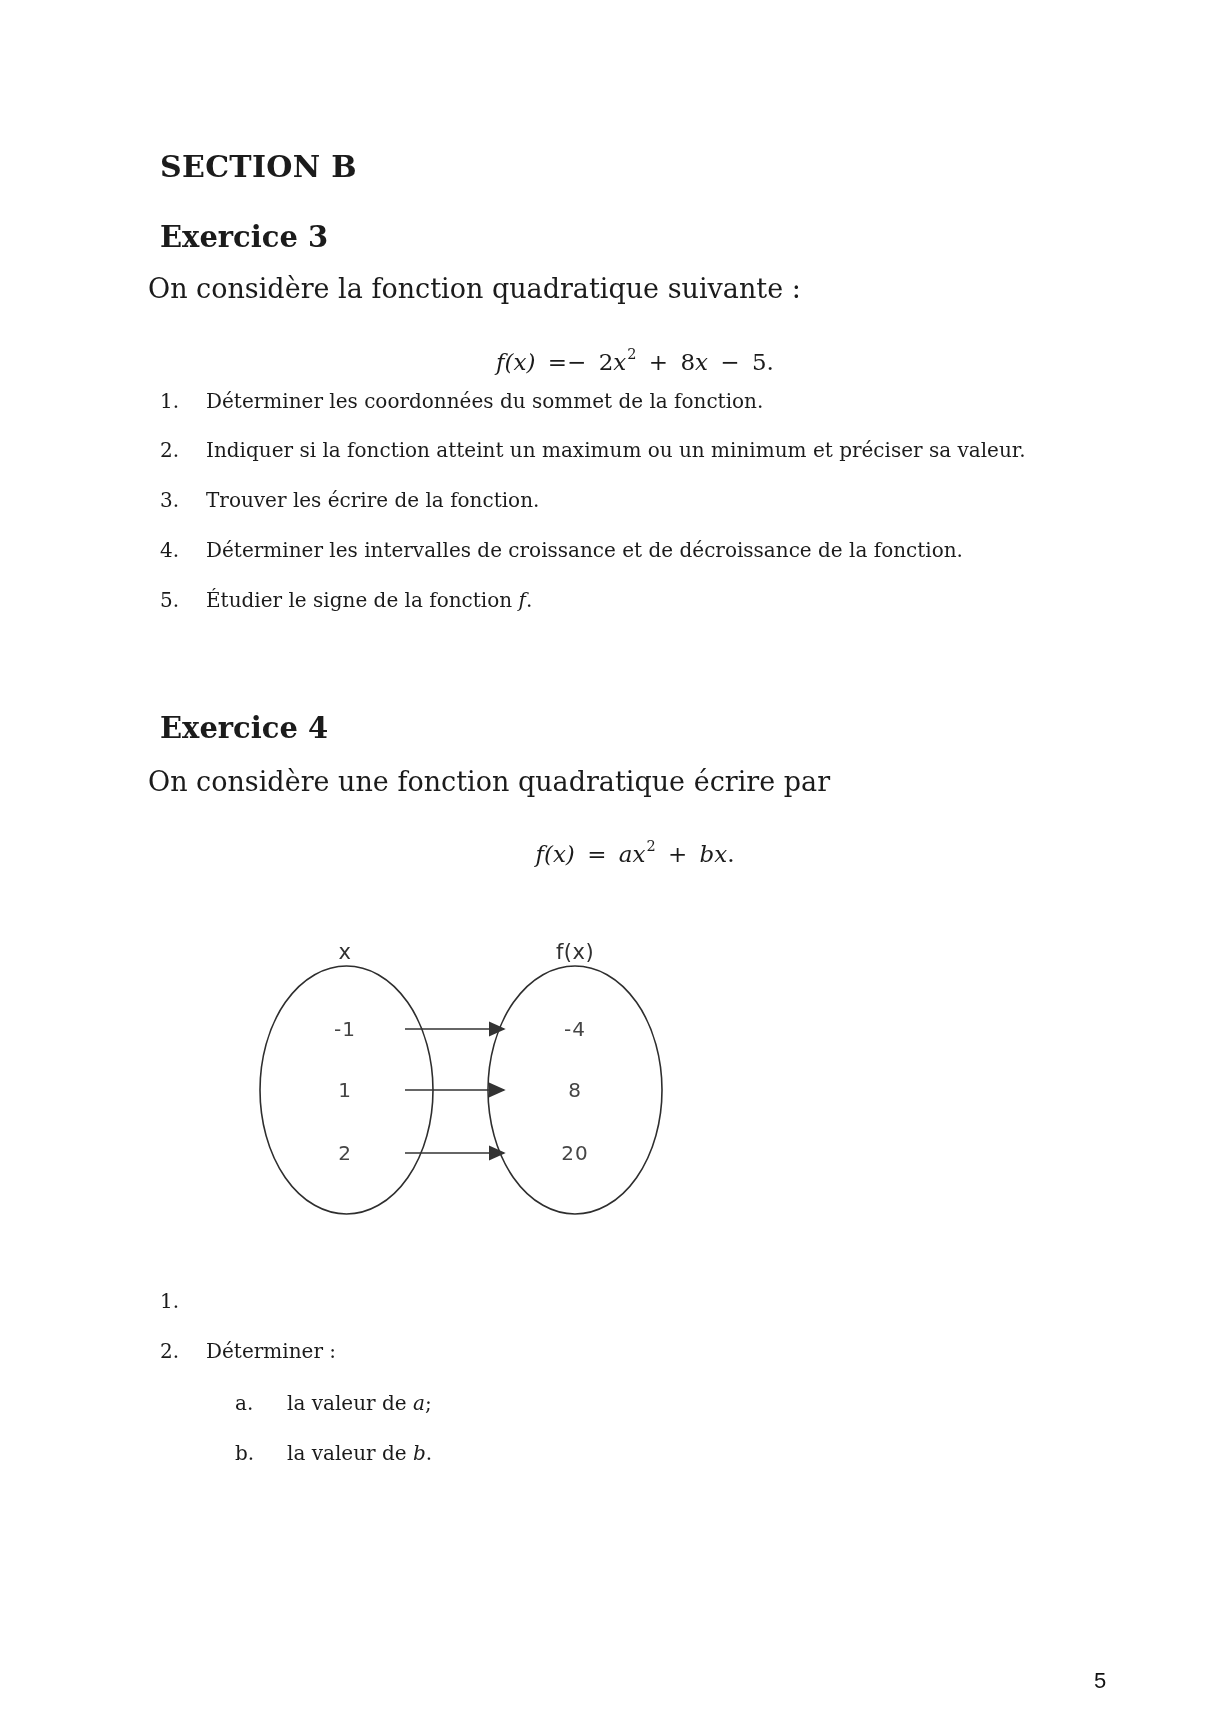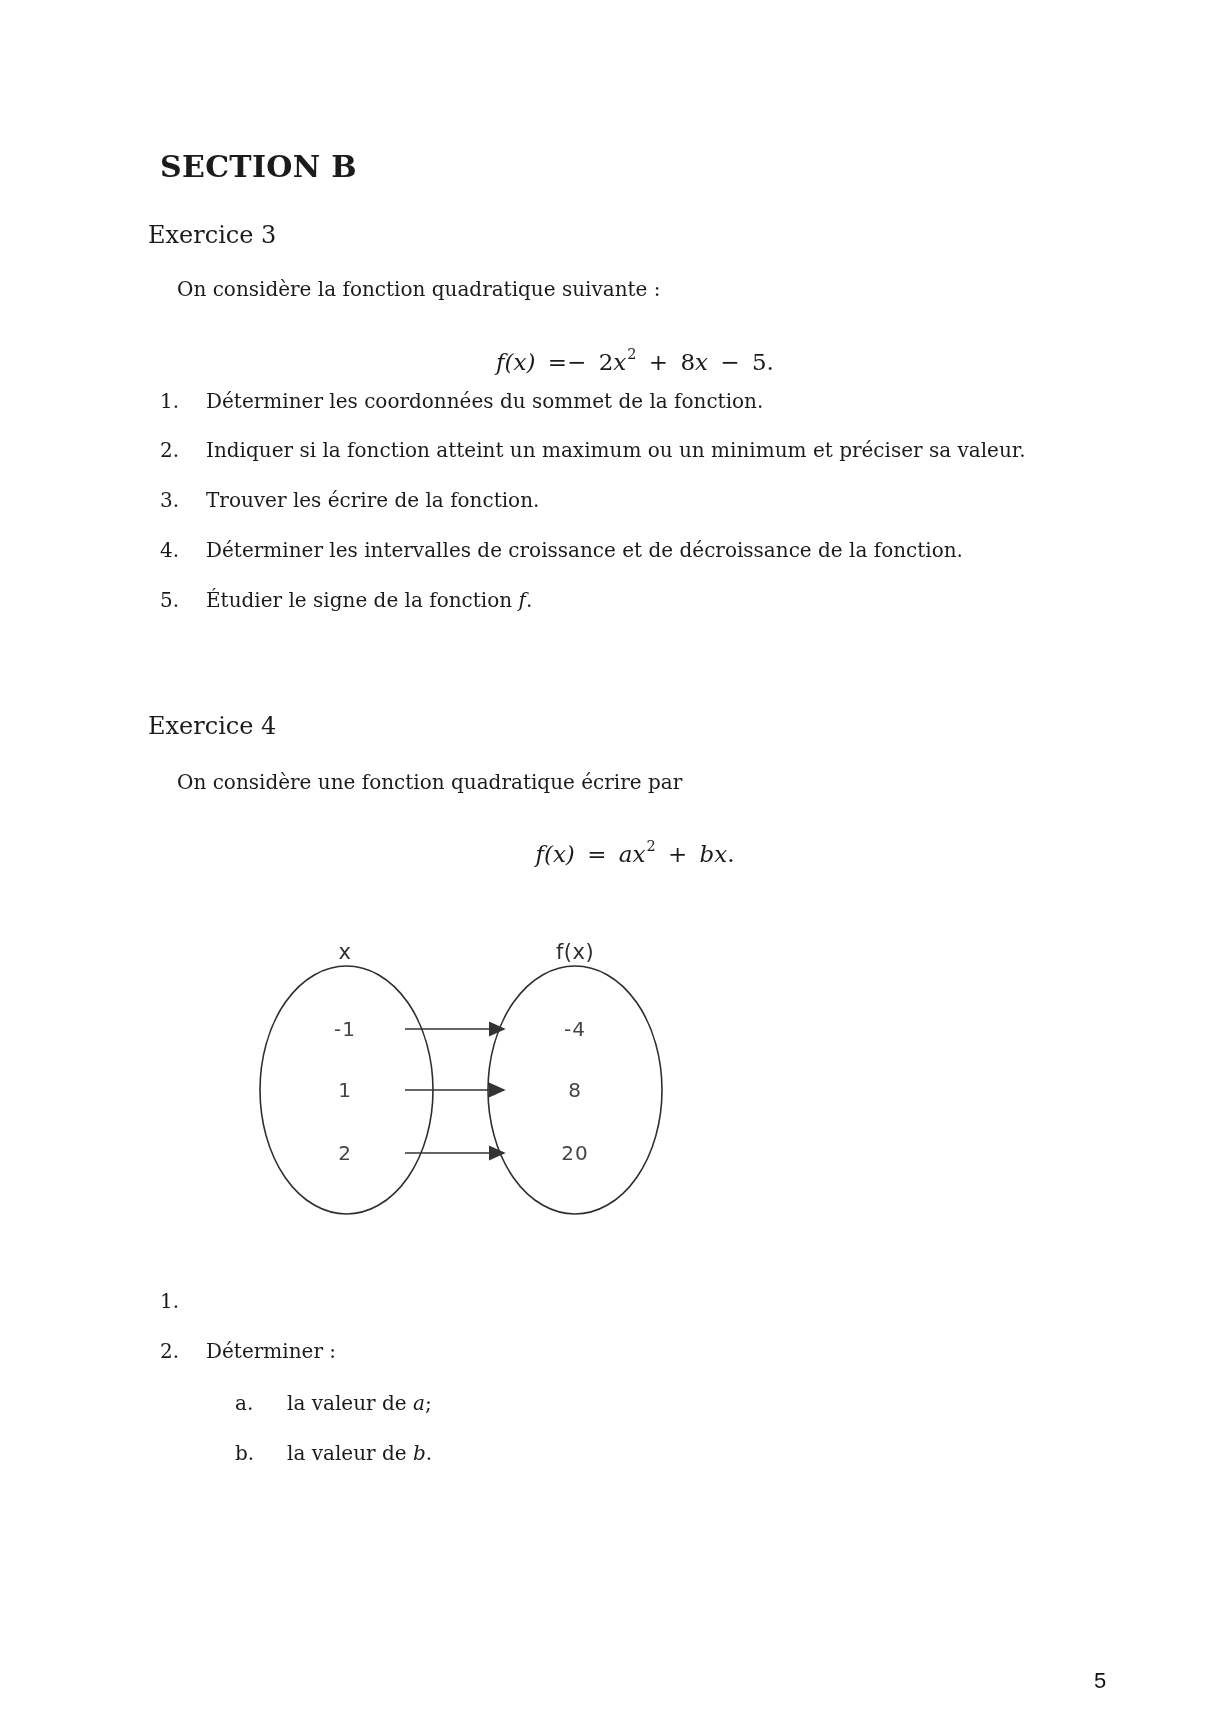--- a/index.html
+++ b/index.html
@@ -17,30 +17,30 @@
     position:absolute;
     left:160px; top:134px;
     font-size:30px;
     font-weight:bold;
     letter-spacing:0.3px;
     line-height:1.1;
     margin:0;
   }
   .ex-title{
     position:absolute;
-    left:148px;
-    font-size:24px;
-    font-weight:normal;
+    left:160px;
+    font-size:29px;
+    font-weight:bold;
     line-height:1.1;
     margin:0;
   }
   .body-text{
     position:absolute;
-    left:177px;
-    font-size:20px;
+    left:148px;
+    font-size:27px;
     line-height:26px;
     margin:0;
     white-space:nowrap;
   }
   .formula{
     position:absolute;
     left:160px;
     width:950px;
     text-align:center;
     font-size:23px;

